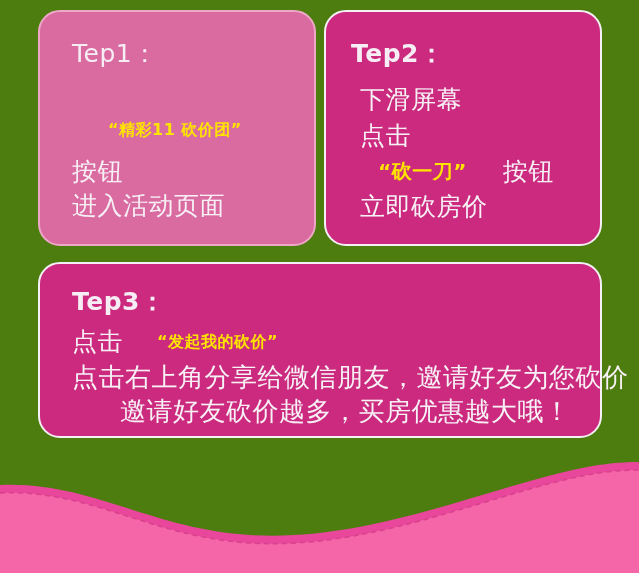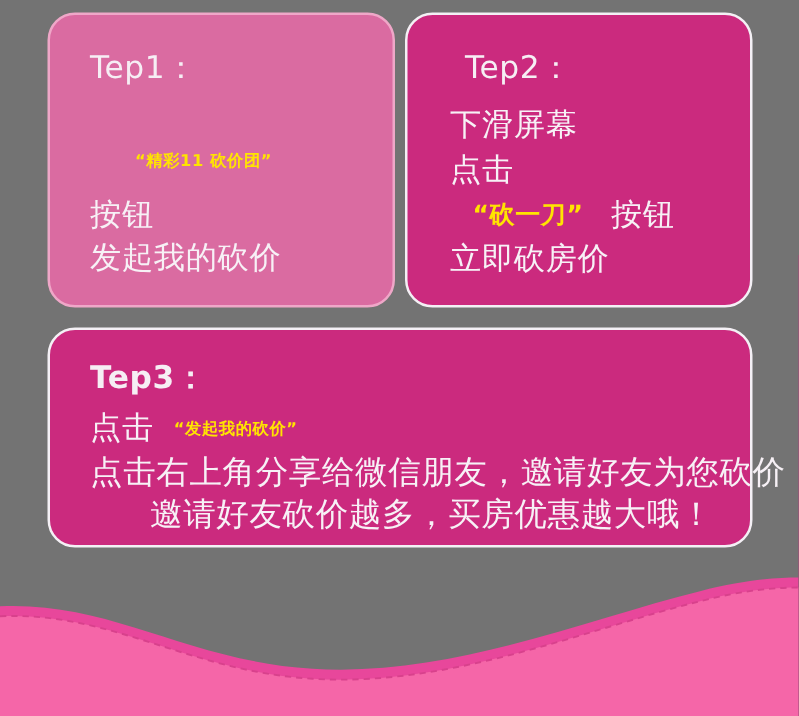--- a/index.html
+++ b/index.html
@@ -14,21 +14,21 @@
     font-family: "DejaVu Sans", "Liberation Sans", sans-serif;
     background: #CB2A7E;
     position: relative;
   }
 
   .poster {
     position: absolute;
     inset: 0;
     width: 639px;
     height: 573px;
-    background: #737373;
+    background: #4d7c0f;
     overflow: hidden;
   }
 
   
   .wave-layer {
     position: absolute;
     left: 0;
     bottom: 0;
     width: 639px;
     height: 140px;
@@ -86,21 +86,21 @@
     white-space: nowrap;
     letter-spacing: 0.5px;
   }
 
   .line.big {
     font-size: 26px;
   }
 
   .hl {
     color: #FFE400;
-    font-size: 13px;
+    font-size: 16px;
     font-weight: 700;
     letter-spacing: 0.5px;
     white-space: nowrap;
   }
 
   .hl.hl-lg {
     font-size: 20px;
   }
 
   .inline-wrap {
@@ -111,45 +111,45 @@
   }
 
   
   .c1-title { left: 72px; top: 37px; }
   .c1-l1    { left: 72px; top: 83px; }
   .c1-hl    { left: 108px; top: 120px; }
   .c1-l2    { left: 72px; top: 155px; }
   .c1-l3    { left: 72px; top: 189px; }
 
   
-  .c2-title { left: 372px; top: 37px; }
+  .c2-title { left: 351px; top: 37px; font-weight: bold; }
   .c2-l1    { left: 360px; top: 83px; text-align: center; }
   .c2-l2    { left: 360px; top: 119px; }
   .c2-row   { left: 378px; top: 155px; }
-  .c2-row .hl { margin-right: 22px; position: relative; top: -2px; }
+  .c2-row .hl { margin-right: 36px; position: relative; top: -2px; }
   .c2-l3    { left: 360px; top: 190px; }
 
   
   .c3-title { left: 72px; top: 285px; font-weight: bold; }
   .c3-row   { left: 72px; top: 325px; }
-  .c3-row .hl { margin-left: 16px; position: relative; top: -3px; }
+  .c3-row .hl { margin-left: 34px; position: relative; top: -3px; }
   .c3-l1    { left: 72px; top: 360px; }
   .c3-l2    { left: 72px; top: 394px; margin-left: 48px; }
 </style>
 </head>
 <body>
 
 <div class="poster">
 
   <div class="card card-1"></div>
 
   <div class="step-title c1-title">Tep1：</div>
   <div class="hl inline-wrap c1-hl">“精彩11 砍价团”</div>
   <div class="line c1-l2">按钮</div>
-  <div class="line c1-l3">发起我的砍价</div>
+  <div class="line c1-l3">进入活动页面</div>
 
   <div class="card card-2"></div>
 
   <div class="step-title c2-title">Tep2：</div>
   <div class="line c2-l1">下滑屏幕</div>
   <div class="line c2-l2">点击</div>
   <div class="inline-wrap c2-row">
     <span class="hl hl-lg">“砍一刀”</span>
     <span class="line" style="position:relative">按钮</span>
   </div>

